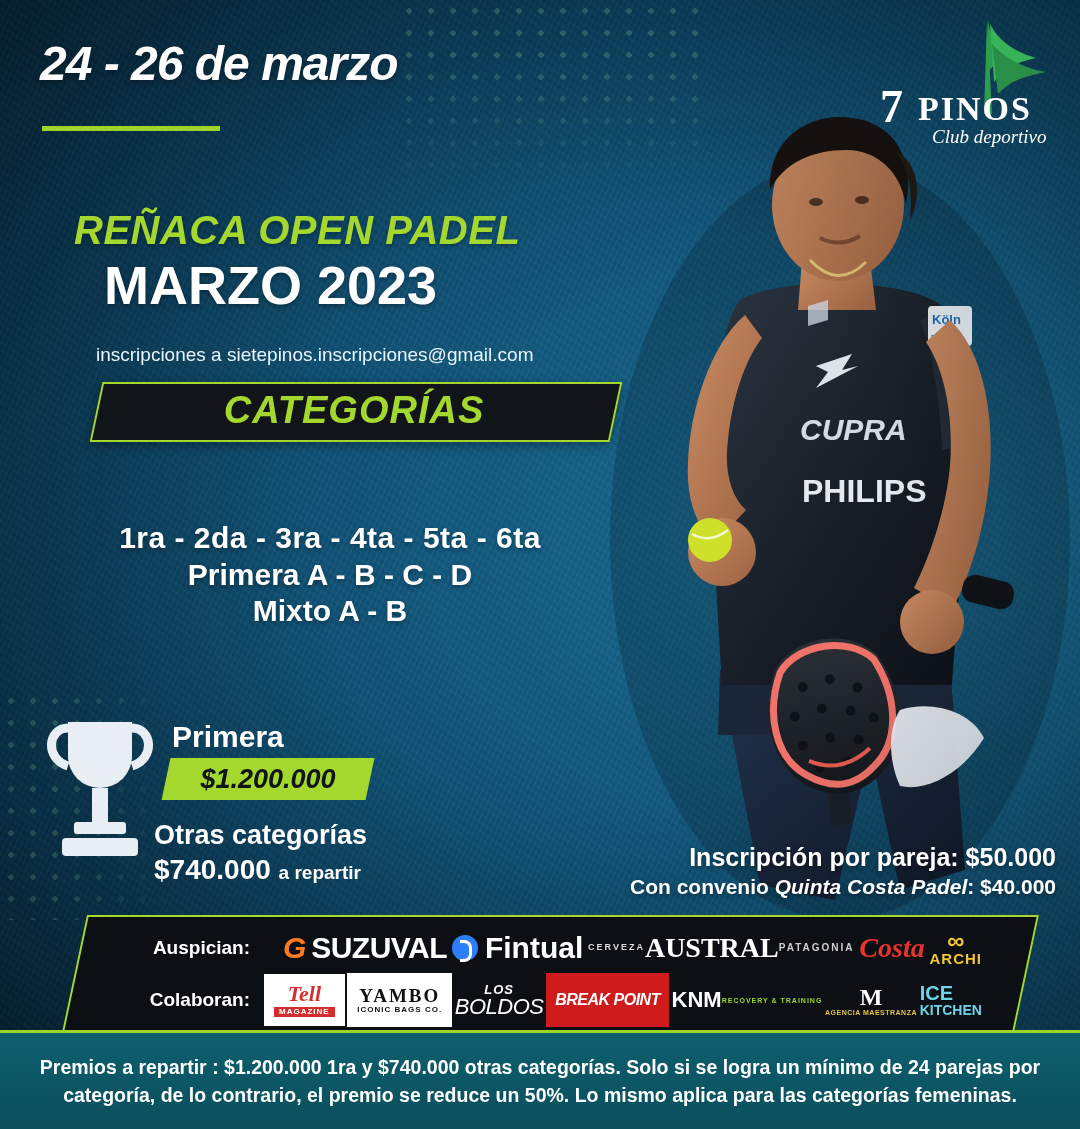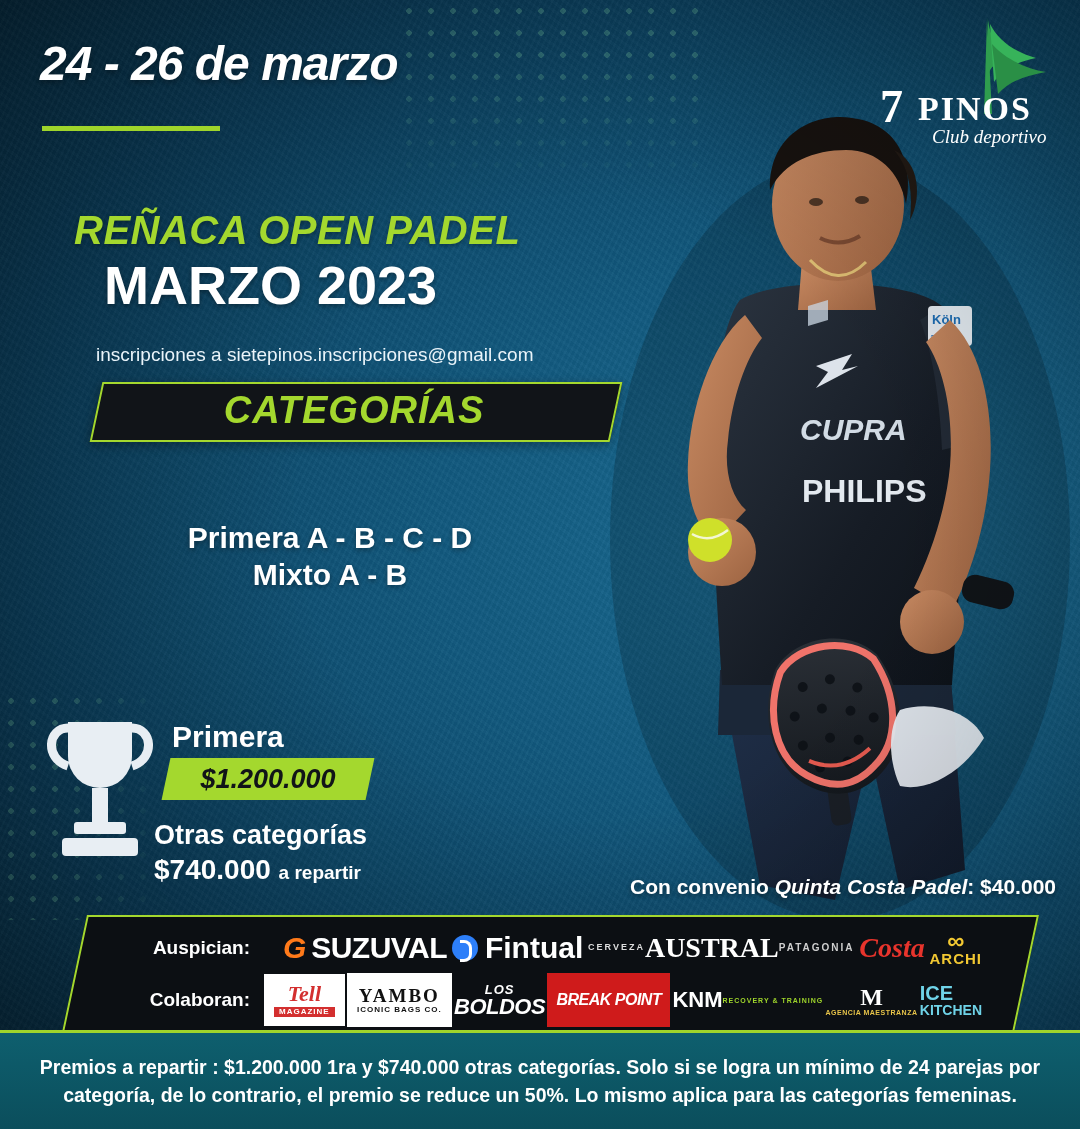--- a/index.html
+++ b/index.html
@@ -183,21 +183,21 @@
   .lg-archi .nm{font-size:15px;color:#f2c832;letter-spacing:1px;}
 
   .lg-tell{background:#ffffff;color:#d32f2f;padding:3px 10px;display:flex;flex-direction:column;align-items:center;line-height:1;}
   .lg-tell .t1{font-family:"Liberation Serif", serif;font-size:22px;font-weight:bold;font-style:italic;}
   .lg-tell .t2{font-size:8px;background:#d32f2f;color:#fff;padding:1px 5px;letter-spacing:1px;margin-top:2px;}
   .lg-yambo{background:#ffffff;color:#111;padding:4px 10px;display:flex;flex-direction:column;align-items:center;line-height:1.05;}
   .lg-yambo .t1{font-family:"Liberation Serif", serif;font-size:19px;font-weight:bold;letter-spacing:2px;}
   .lg-yambo .t2{font-size:8px;letter-spacing:1px;}
   .lg-boldos{color:#fff;display:flex;flex-direction:column;align-items:center;line-height:1;font-style:italic;}
   .lg-boldos .t1{font-size:13px;font-weight:bold;letter-spacing:1px;}
-  .lg-boldos .t2{font-size:22px;font-weight:bold;letter-spacing:-.5px;}
+  .lg-boldos .t2{font-size:22px;font-weight:normal;letter-spacing:-.5px;}
   .lg-break{background:#cf1b1b;color:#fff;font-size:16px;font-weight:bold;font-style:italic;padding:4px 9px;letter-spacing:-.5px;}
   .lg-knm{display:flex;flex-direction:row;align-items:center;line-height:1;}
   .lg-knm .t1{font-size:22px;font-weight:bold;color:#ffffff;}
   .lg-knm .t2{font-size:7px;color:#9fd52b;letter-spacing:1px;}
   .lg-agencia{display:flex;flex-direction:column;align-items:center;line-height:1;}
   .lg-agencia .m{font-family:"Liberation Serif", serif;font-size:24px;color:#fff;font-weight:bold;}
   .lg-agencia .t{font-size:7px;color:#e7c349;letter-spacing:.5px;}
   .lg-ice{display:flex;flex-direction:column;align-items:flex-start;line-height:1;color:#6fd3e8;}
   .lg-ice .t1{font-size:20px;font-weight:bold;}
   .lg-ice .t2{font-size:14px;font-weight:bold;}
@@ -330,20 +330,21 @@
   </div>
 
   <div class="h-green">REÑACA OPEN PADEL</div>
   <div class="h-white">MARZO 2023</div>
   <div class="mail">inscripciones a sietepinos.inscripciones@gmail.com</div>
 
   <div class="cat-banner"></div>
   <div class="cat-banner-text">CATEGORÍAS</div>
 
   <div class="cats">
+    <div class="l1">1ra - 2da - 3ra - 4ta - 5ta - 6ta</div>
     <div>Primera A - B - C - D</div>
     <div>Mixto A - B</div>
   </div>
 
   <svg class="trophy" viewBox="0 0 132 170">
     <path d="M34 10 h64 v34 a32 32 0 0 1 -64 0 z" fill="#e8eef3"></path>
     <path d="M34 16 C 14 16 10 46 34 54" fill="none" stroke="#e8eef3" stroke-width="9"></path>
     <path d="M98 16 C 118 16 122 46 98 54" fill="none" stroke="#e8eef3" stroke-width="9"></path>
     <rect x="58" y="76" width="16" height="34" fill="#e8eef3"></rect>
     <rect x="40" y="110" width="52" height="12" rx="3" fill="#e8eef3"></rect>
@@ -351,20 +352,21 @@
   </svg>
   <div class="prize-primera">Primera</div>
   <div class="prize-amount-wrap"></div>
   <div class="prize-amount">$1.200.000</div>
   <div class="prize-other">Otras categorías</div>
   <div class="prize-other2">
     <span>$740.000</span>
     <small>a repartir</small>
   </div>
 
+  <div class="insc1">Inscripción por pareja: $50.000</div>
   <div class="insc2">
     <span>Con convenio </span><i>Quinta Costa Padel</i><span>: $40.000</span>
   </div>
 
   <div class="sponsor-bar"></div>
   <div class="sponsor-inner">
     <div class="srow srow1">
       <div class="slabel">Auspician:</div>
       <div class="slogos">
         <div class="slogo lg-gatorade">G</div>

